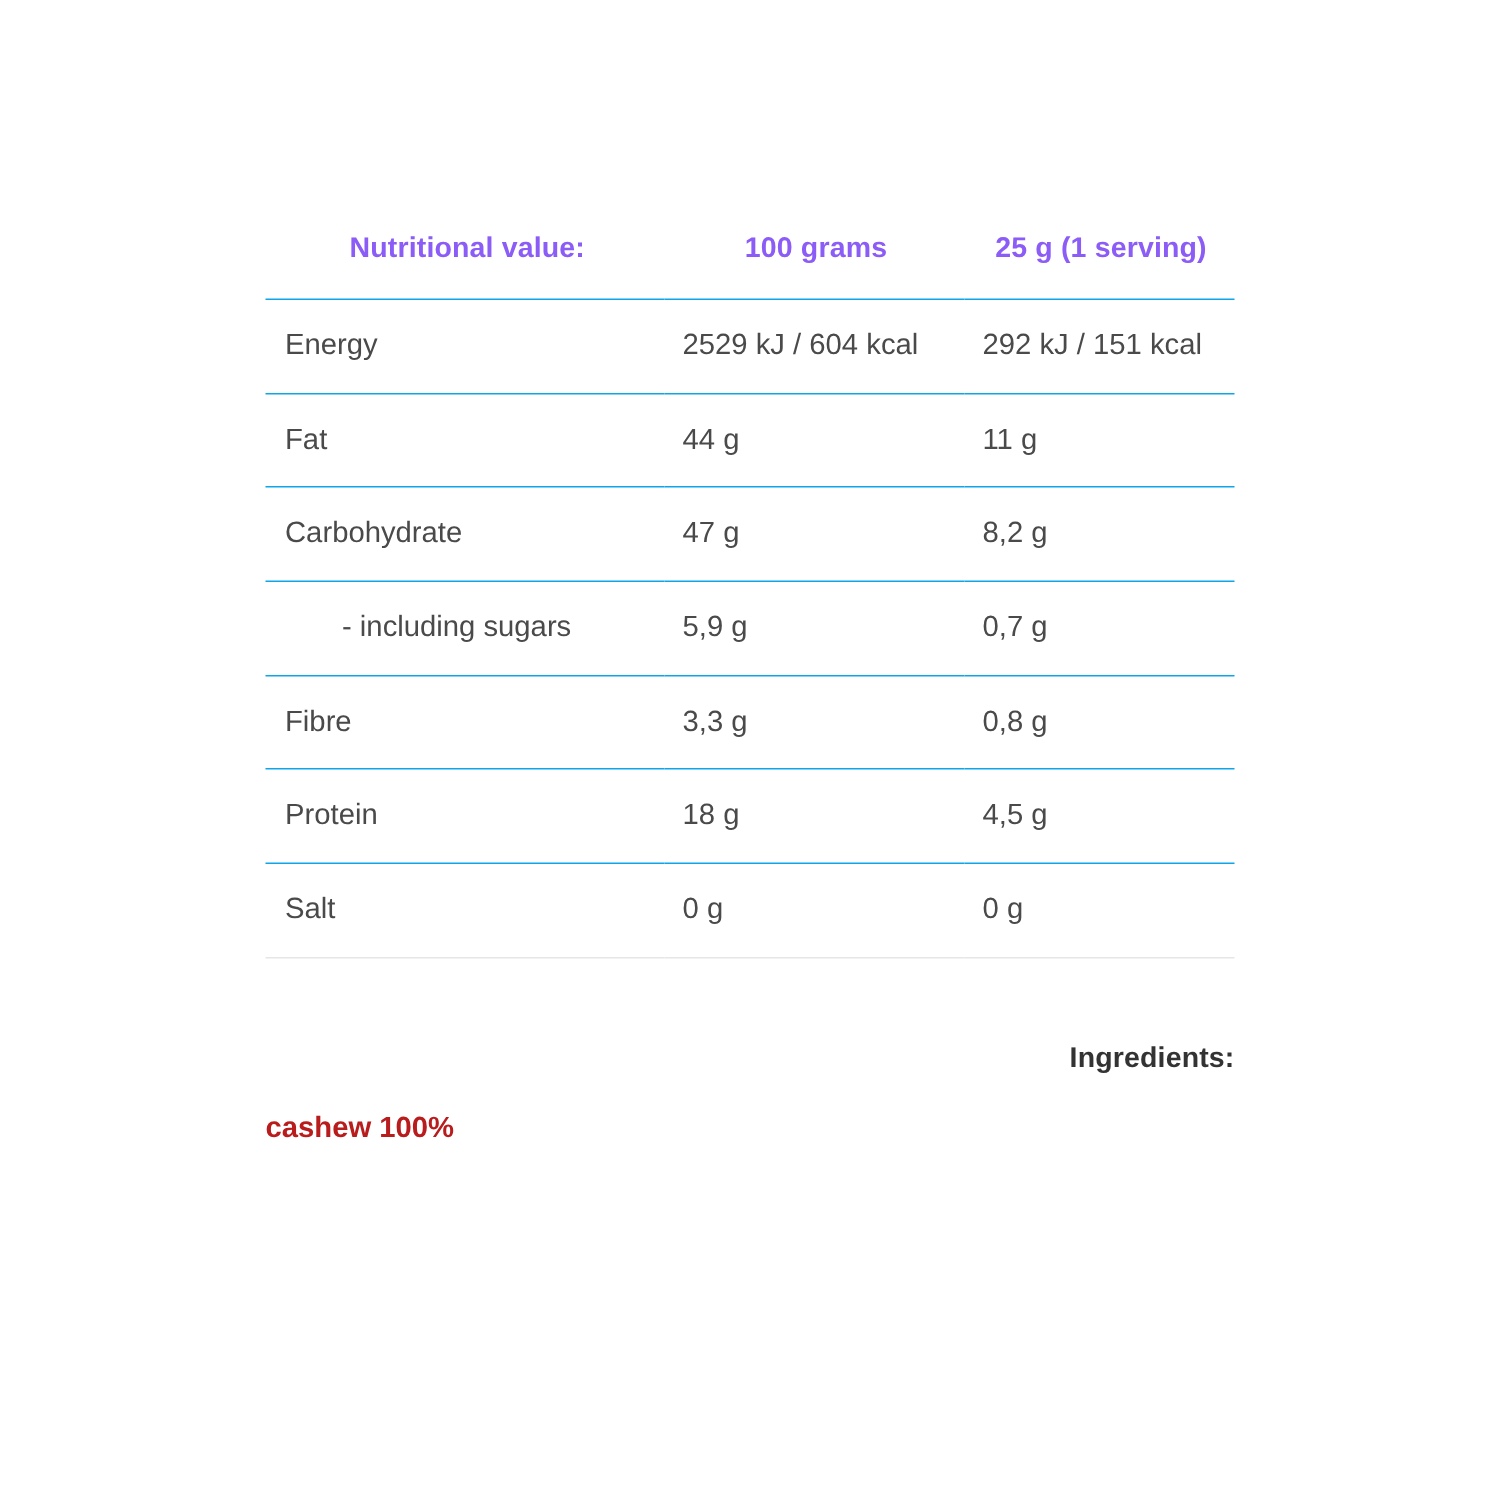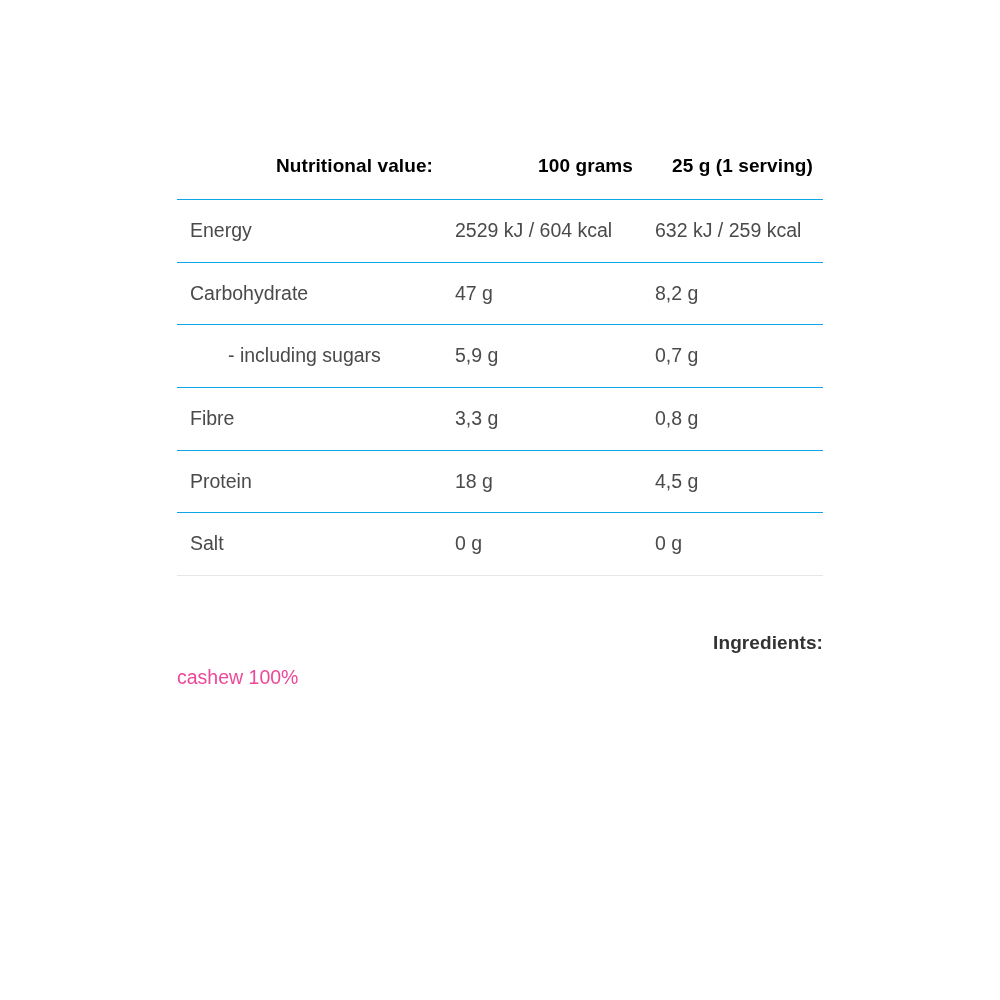--- a/index.html
+++ b/index.html
@@ -29,24 +29,24 @@
   table.nutrition {
     width: 646px;
     border-collapse: collapse;
     table-layout: fixed;
   }
   table.nutrition col.c-name { width: 266px; }
   table.nutrition col.c-v1 { width: 200px; }
   table.nutrition col.c-v2 { width: 180px; }
 
   table.nutrition th {
-    text-align: right;
+    text-align: center;
     font-size: 19px;
     font-weight: bold;
-    color: #000000;
+    color: #8b5cf6;
     padding: 0 10px 22px 12px;
     vertical-align: top;
     letter-spacing: 0.1px;
   }
   table.nutrition th.head-name {
     padding-left: 13px;
   }
   table.nutrition tbody tr {
     border-top: 1px solid #0ea5e9;
   }
@@ -69,24 +69,24 @@
   }
   .ingredients-title {
     margin-top: 56px;
     font-size: 19px;
     font-weight: bold;
     color: #333333;
     letter-spacing: 0.1px;
     text-align: right;
   }
   .ingredients-text {
-    margin-top: 12px;
+    margin-top: 24px;
     font-size: 19.5px;
-    color: #ec4899;
-    font-weight: 400;
+    color: #b91c1c;
+    font-weight: 700;
   }
 </style>
 </head>
 <body>
 
 <div class="page">
   <div class="content">
 
     <table class="nutrition">
       <colgroup>
@@ -98,21 +98,26 @@
         <tr>
           <th class="head-name">Nutritional value:</th>
           <th>100 grams</th>
           <th>25 g (1 serving)</th>
         </tr>
       </thead>
       <tbody>
         <tr>
           <td class="label">Energy</td>
           <td>2529 kJ / 604 kcal</td>
-          <td>632 kJ / 259 kcal</td>
+          <td>292 kJ / 151 kcal</td>
+        </tr>
+        <tr>
+          <td class="label">Fat</td>
+          <td>44 g</td>
+          <td>11 g</td>
         </tr>
         <tr>
           <td class="label">Carbohydrate</td>
           <td>47 g</td>
           <td>8,2 g</td>
         </tr>
         <tr>
           <td class="label indent">- including sugars</td>
           <td>5,9 g</td>
           <td>0,7 g</td>

